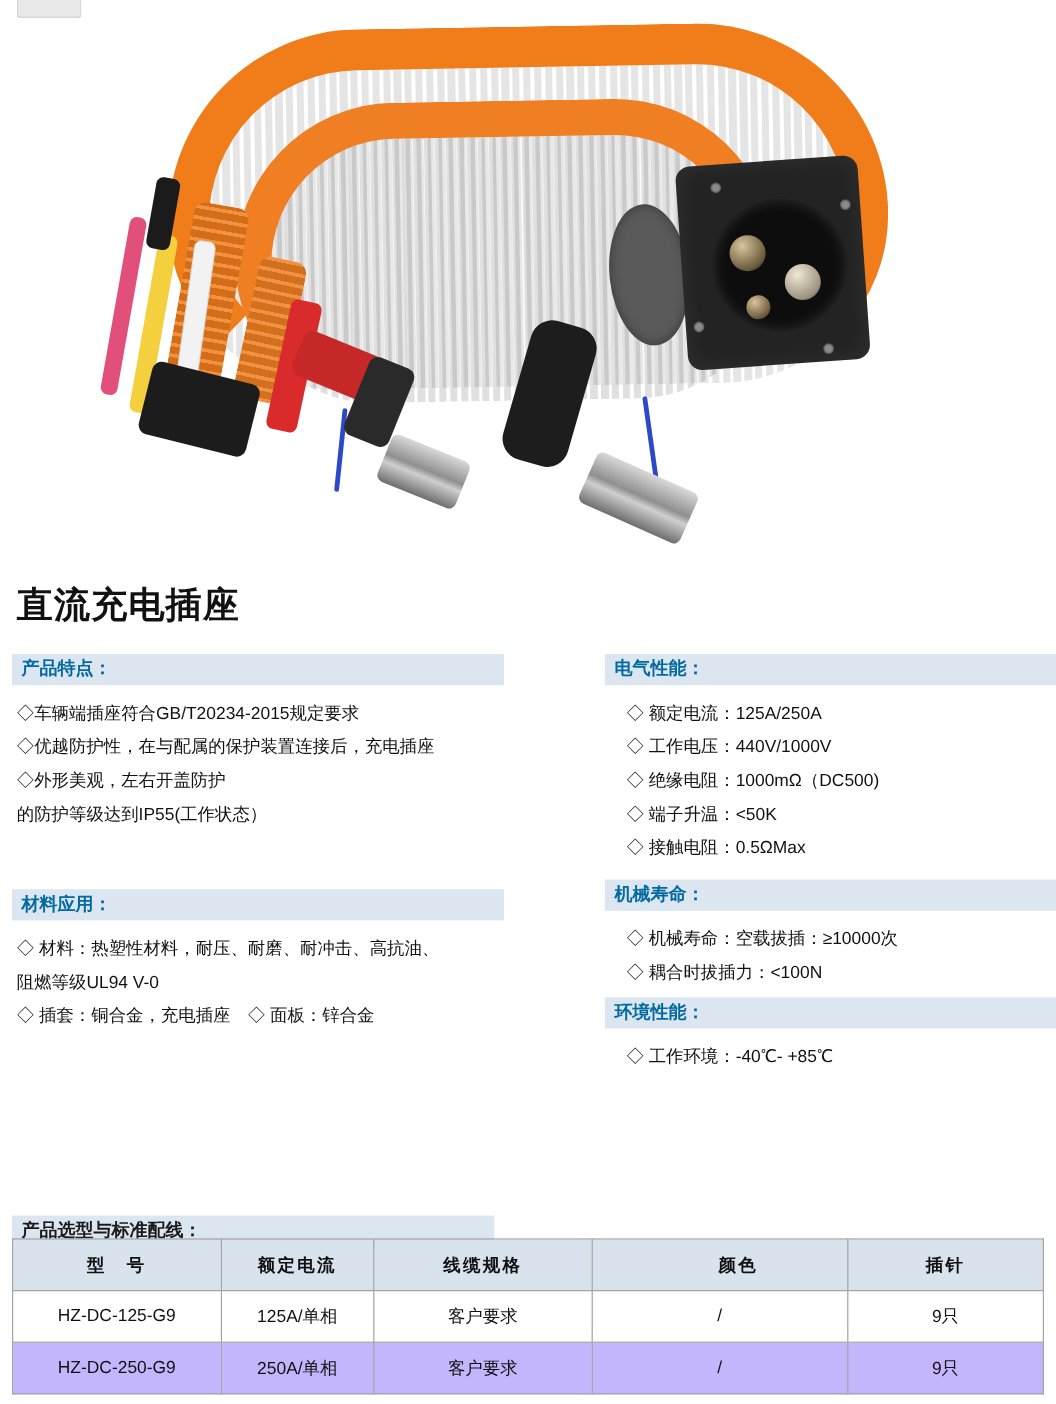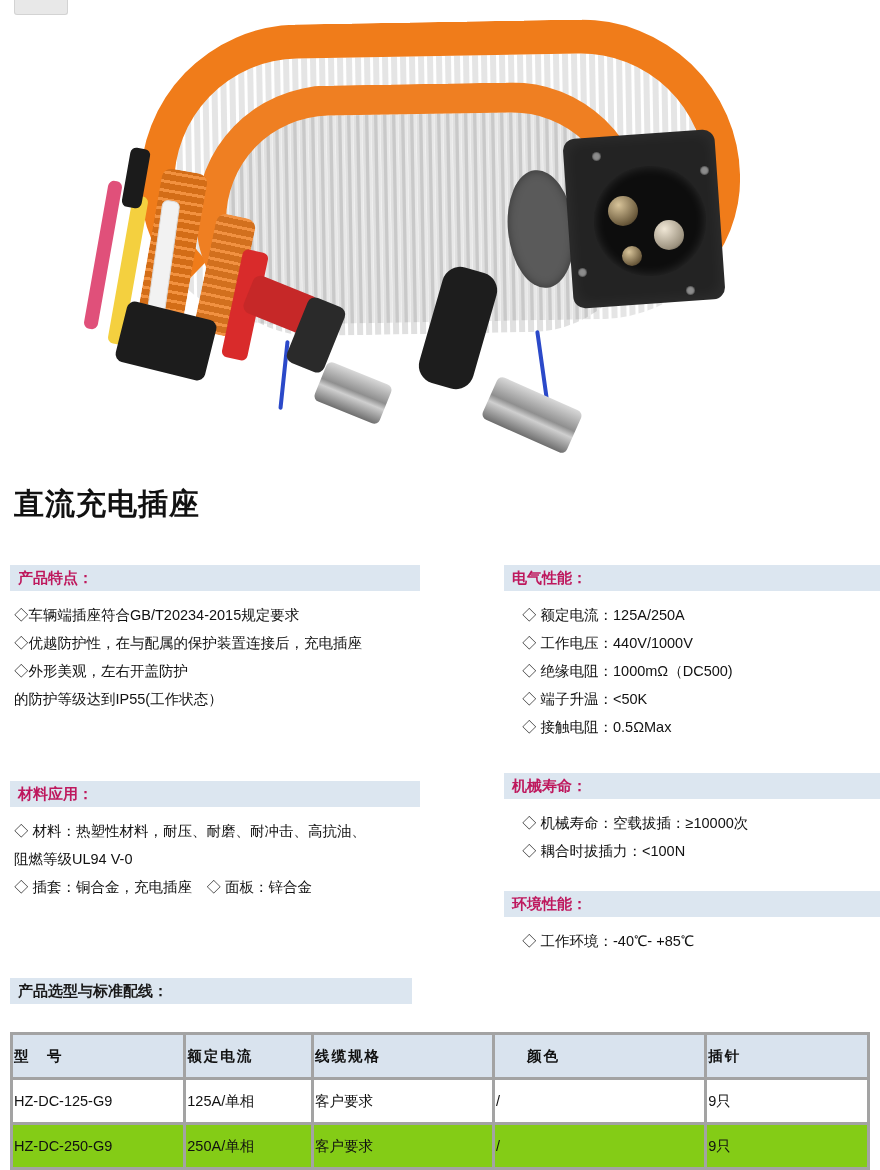--- a/index.html
+++ b/index.html
@@ -196,72 +196,71 @@
   .col-left  { position: absolute; left: 10px;  width: 410px; }
   .col-right { position: absolute; left: 504px; width: 400px; }
 
   .sec-head {
     background: #dce6f0;
     height: 26px;
     line-height: 26px;
     padding-left: 8px;
     font-size: 15px;
     font-weight: bold;
-    color: #be185d;
+    color: #0369a1;
     margin-bottom: 10px;
-    margin-top: 20px;
   }
   .sec-head.narrow { width: 402px; }
   .sec-head.right-head { width: 400px; }
 
   .bullets { padding: 0 4px; }
   .bullet {
     font-size: 14.5px;
     line-height: 28px;
     color: #111;
     white-space: nowrap;
   }
   .indent { padding-left: 18px; }
 
   
   .table-head-bar {
     position: absolute;
     left: 10px;
-    top: 978px;
+    top: 1013px;
     width: 402px;
     height: 26px;
     line-height: 26px;
     padding-left: 8px;
     box-sizing: border-box;
     background: #dce6f0;
     font-size: 15px;
     font-weight: bold;
   }
   table.spec {
     position: absolute;
     left: 10px;
     top: 1032px;
     width: 860px;
     border-collapse: collapse;
     font-size: 14.5px;
   }
   table.spec th,
   table.spec td {
-    border: 3px solid #a3a3a3;
-    text-align: left;
+    border: 1px solid #a3a3a3;
+    text-align: center;
     height: 40px;
     color: #111;
     font-weight: normal;
   }
   table.spec thead th {
     background: #d9e3ee;
     font-weight: bold;
     letter-spacing: 2px;
   }
-  table.spec tbody tr.alt td { background: #84cc16; margin-top: 36px; }
+  table.spec tbody tr.alt td { background: #c4b5fd; margin-top: 36px; }
   .col1 { width: 180px; }
   .col2 { width: 130px; }
   .col3 { width: 190px; }
   .col4 { width: 190px; padding-left: 32px; }
   .col5 { width: 170px; }
 </style>
 </head>
 <body>
 
 <div class="photo">

